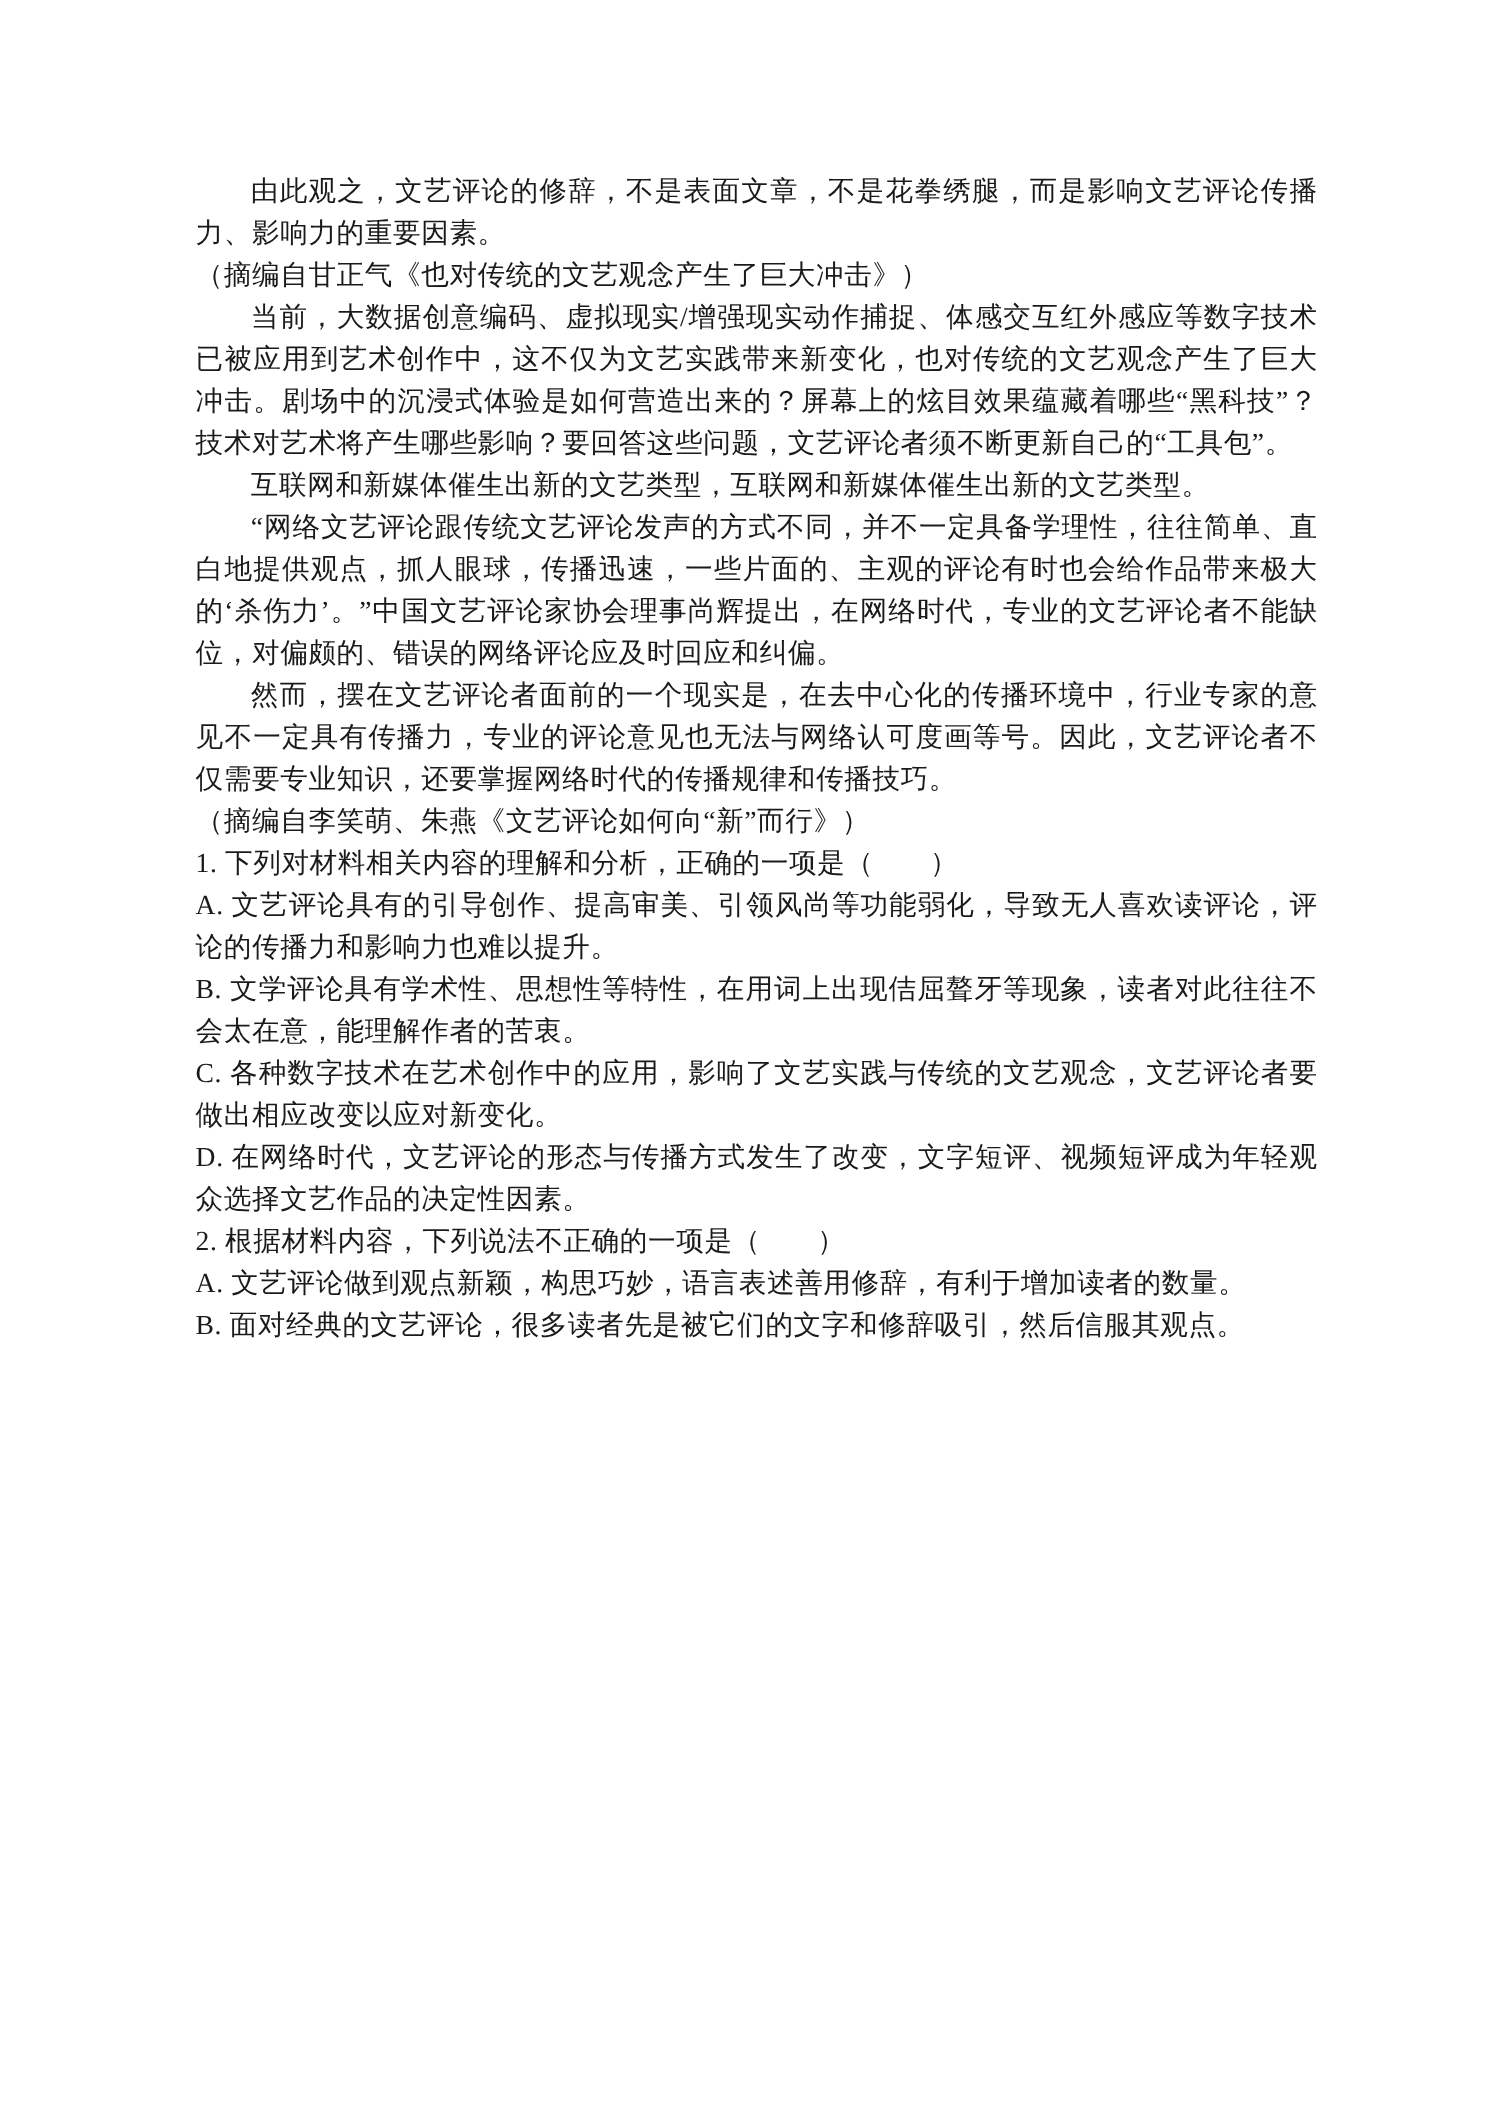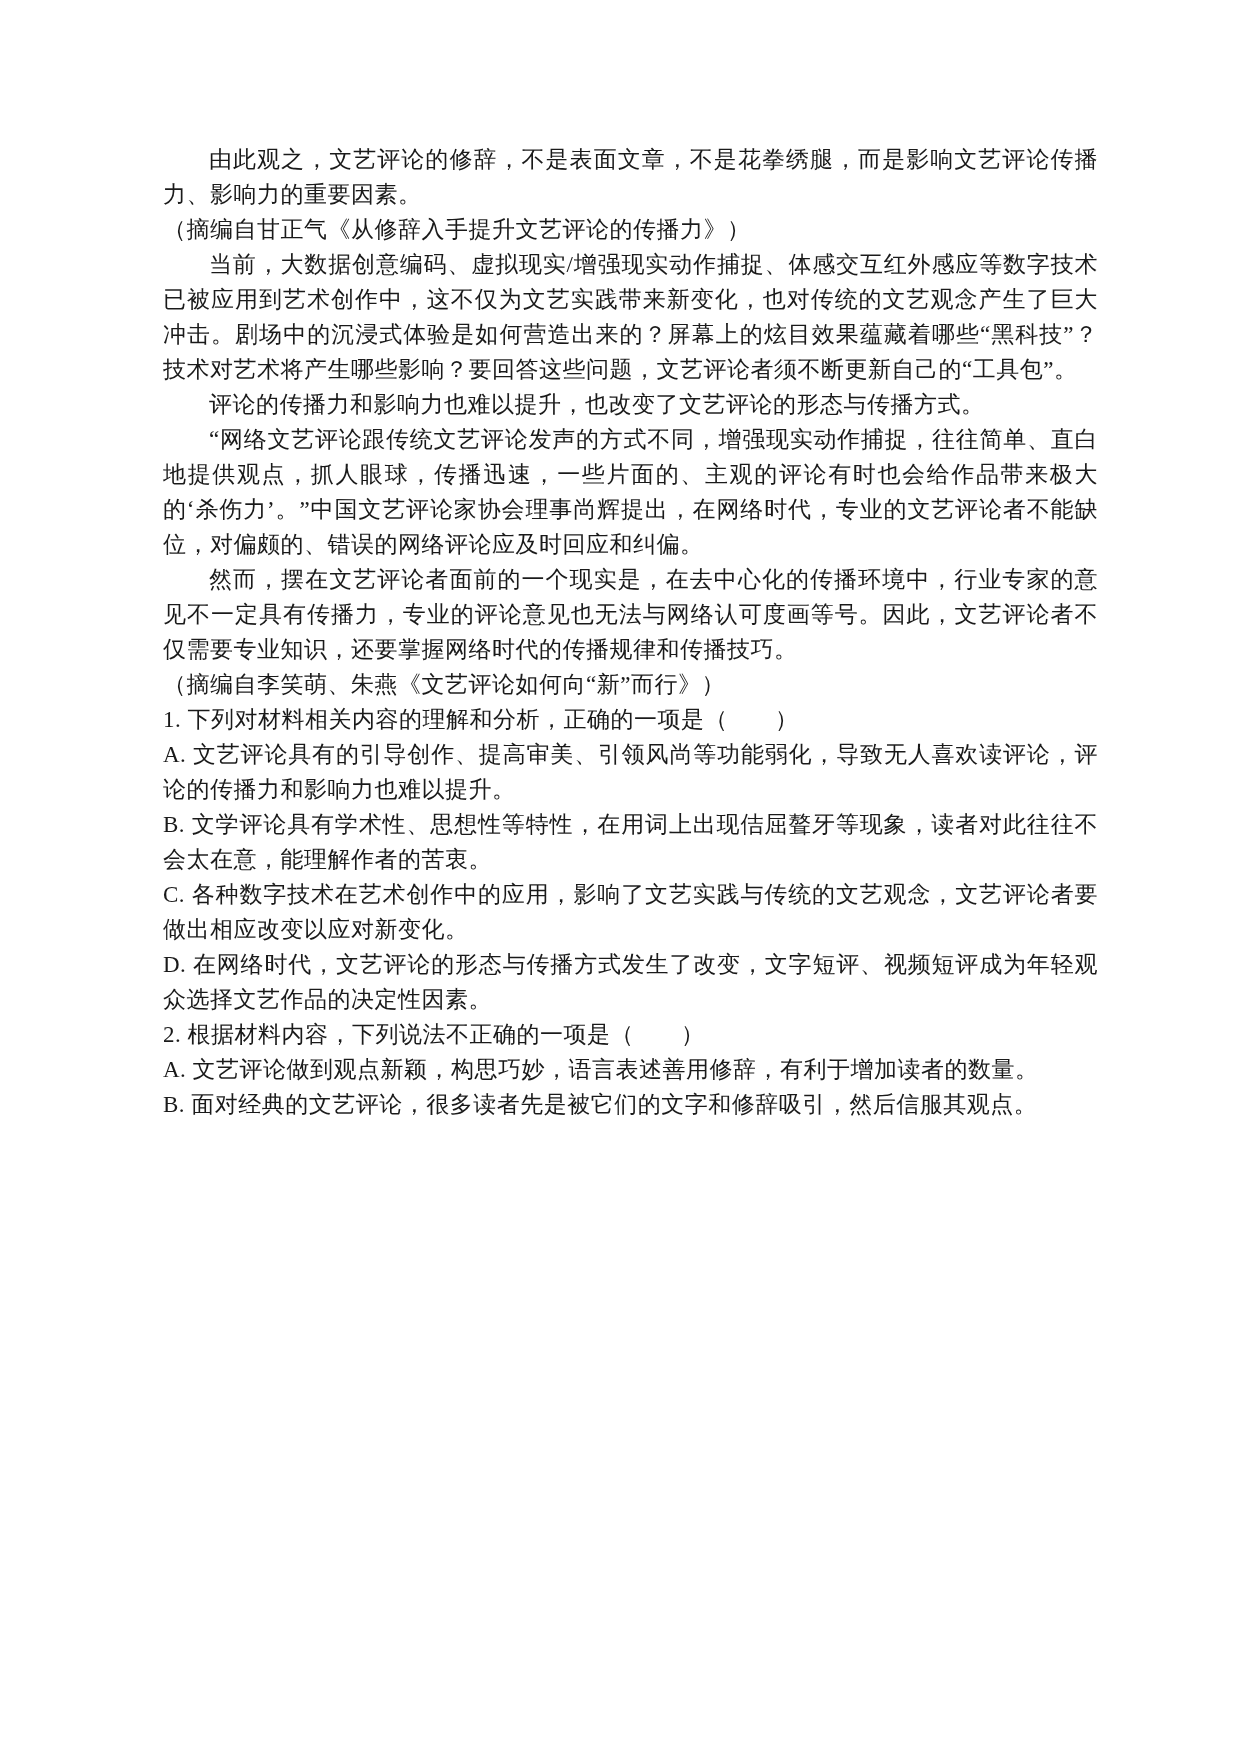--- a/index.html
+++ b/index.html
@@ -36,24 +36,24 @@
   }
   .qline, .opt {
     text-indent: 0;
   }
 </style>
 </head>
 <body>
 
 <div class="page">
   <p class="para">由此观之，文艺评论的修辞，不是表面文章，不是花拳绣腿，而是影响文艺评论传播力、影响力的重要因素。</p>
-  <p class="cite">（摘编自甘正气《从修辞入手提升文艺评论的传播力》）</p>
+  <p class="cite">（摘编自甘正气《也对传统的文艺观念产生了巨大冲击》）</p>
   <p class="para">当前，大数据创意编码、虚拟现实/增强现实动作捕捉、体感交互红外感应等数字技术已被应用到艺术创作中，这不仅为文艺实践带来新变化，也对传统的文艺观念产生了巨大冲击。剧场中的沉浸式体验是如何营造出来的？屏幕上的炫目效果蕴藏着哪些“黑科技”？技术对艺术将产生哪些影响？要回答这些问题，文艺评论者须不断更新自己的“工具包”。</p>
-  <p class="para">评论的传播力和影响力也难以提升，也改变了文艺评论的形态与传播方式。</p>
-  <p class="para">“网络文艺评论跟传统文艺评论发声的方式不同，增强现实动作捕捉，往往简单、直白地提供观点，抓人眼球，传播迅速，一些片面的、主观的评论有时也会给作品带来极大的‘杀伤力’。”中国文艺评论家协会理事尚辉提出，在网络时代，专业的文艺评论者不能缺位，对偏颇的、错误的网络评论应及时回应和纠偏。</p>
+  <p class="para">互联网和新媒体催生出新的文艺类型，互联网和新媒体催生出新的文艺类型。</p>
+  <p class="para">“网络文艺评论跟传统文艺评论发声的方式不同，并不一定具备学理性，往往简单、直白地提供观点，抓人眼球，传播迅速，一些片面的、主观的评论有时也会给作品带来极大的‘杀伤力’。”中国文艺评论家协会理事尚辉提出，在网络时代，专业的文艺评论者不能缺位，对偏颇的、错误的网络评论应及时回应和纠偏。</p>
   <p class="para">然而，摆在文艺评论者面前的一个现实是，在去中心化的传播环境中，行业专家的意见不一定具有传播力，专业的评论意见也无法与网络认可度画等号。因此，文艺评论者不仅需要专业知识，还要掌握网络时代的传播规律和传播技巧。</p>
   <p class="cite">（摘编自李笑萌、朱燕《文艺评论如何向“新”而行》）</p>
   <p class="qline">1. 下列对材料相关内容的理解和分析，正确的一项是（　　）</p>
   <p class="opt">A. 文艺评论具有的引导创作、提高审美、引领风尚等功能弱化，导致无人喜欢读评论，评论的传播力和影响力也难以提升。</p>
   <p class="opt">B. 文学评论具有学术性、思想性等特性，在用词上出现佶屈聱牙等现象，读者对此往往不会太在意，能理解作者的苦衷。</p>
   <p class="opt">C. 各种数字技术在艺术创作中的应用，影响了文艺实践与传统的文艺观念，文艺评论者要做出相应改变以应对新变化。</p>
   <p class="opt">D. 在网络时代，文艺评论的形态与传播方式发生了改变，文字短评、视频短评成为年轻观众选择文艺作品的决定性因素。</p>
   <p class="qline">2. 根据材料内容，下列说法不正确的一项是（　　）</p>
   <p class="opt">A. 文艺评论做到观点新颖，构思巧妙，语言表述善用修辞，有利于增加读者的数量。</p>
   <p class="opt">B. 面对经典的文艺评论，很多读者先是被它们的文字和修辞吸引，然后信服其观点。</p>

